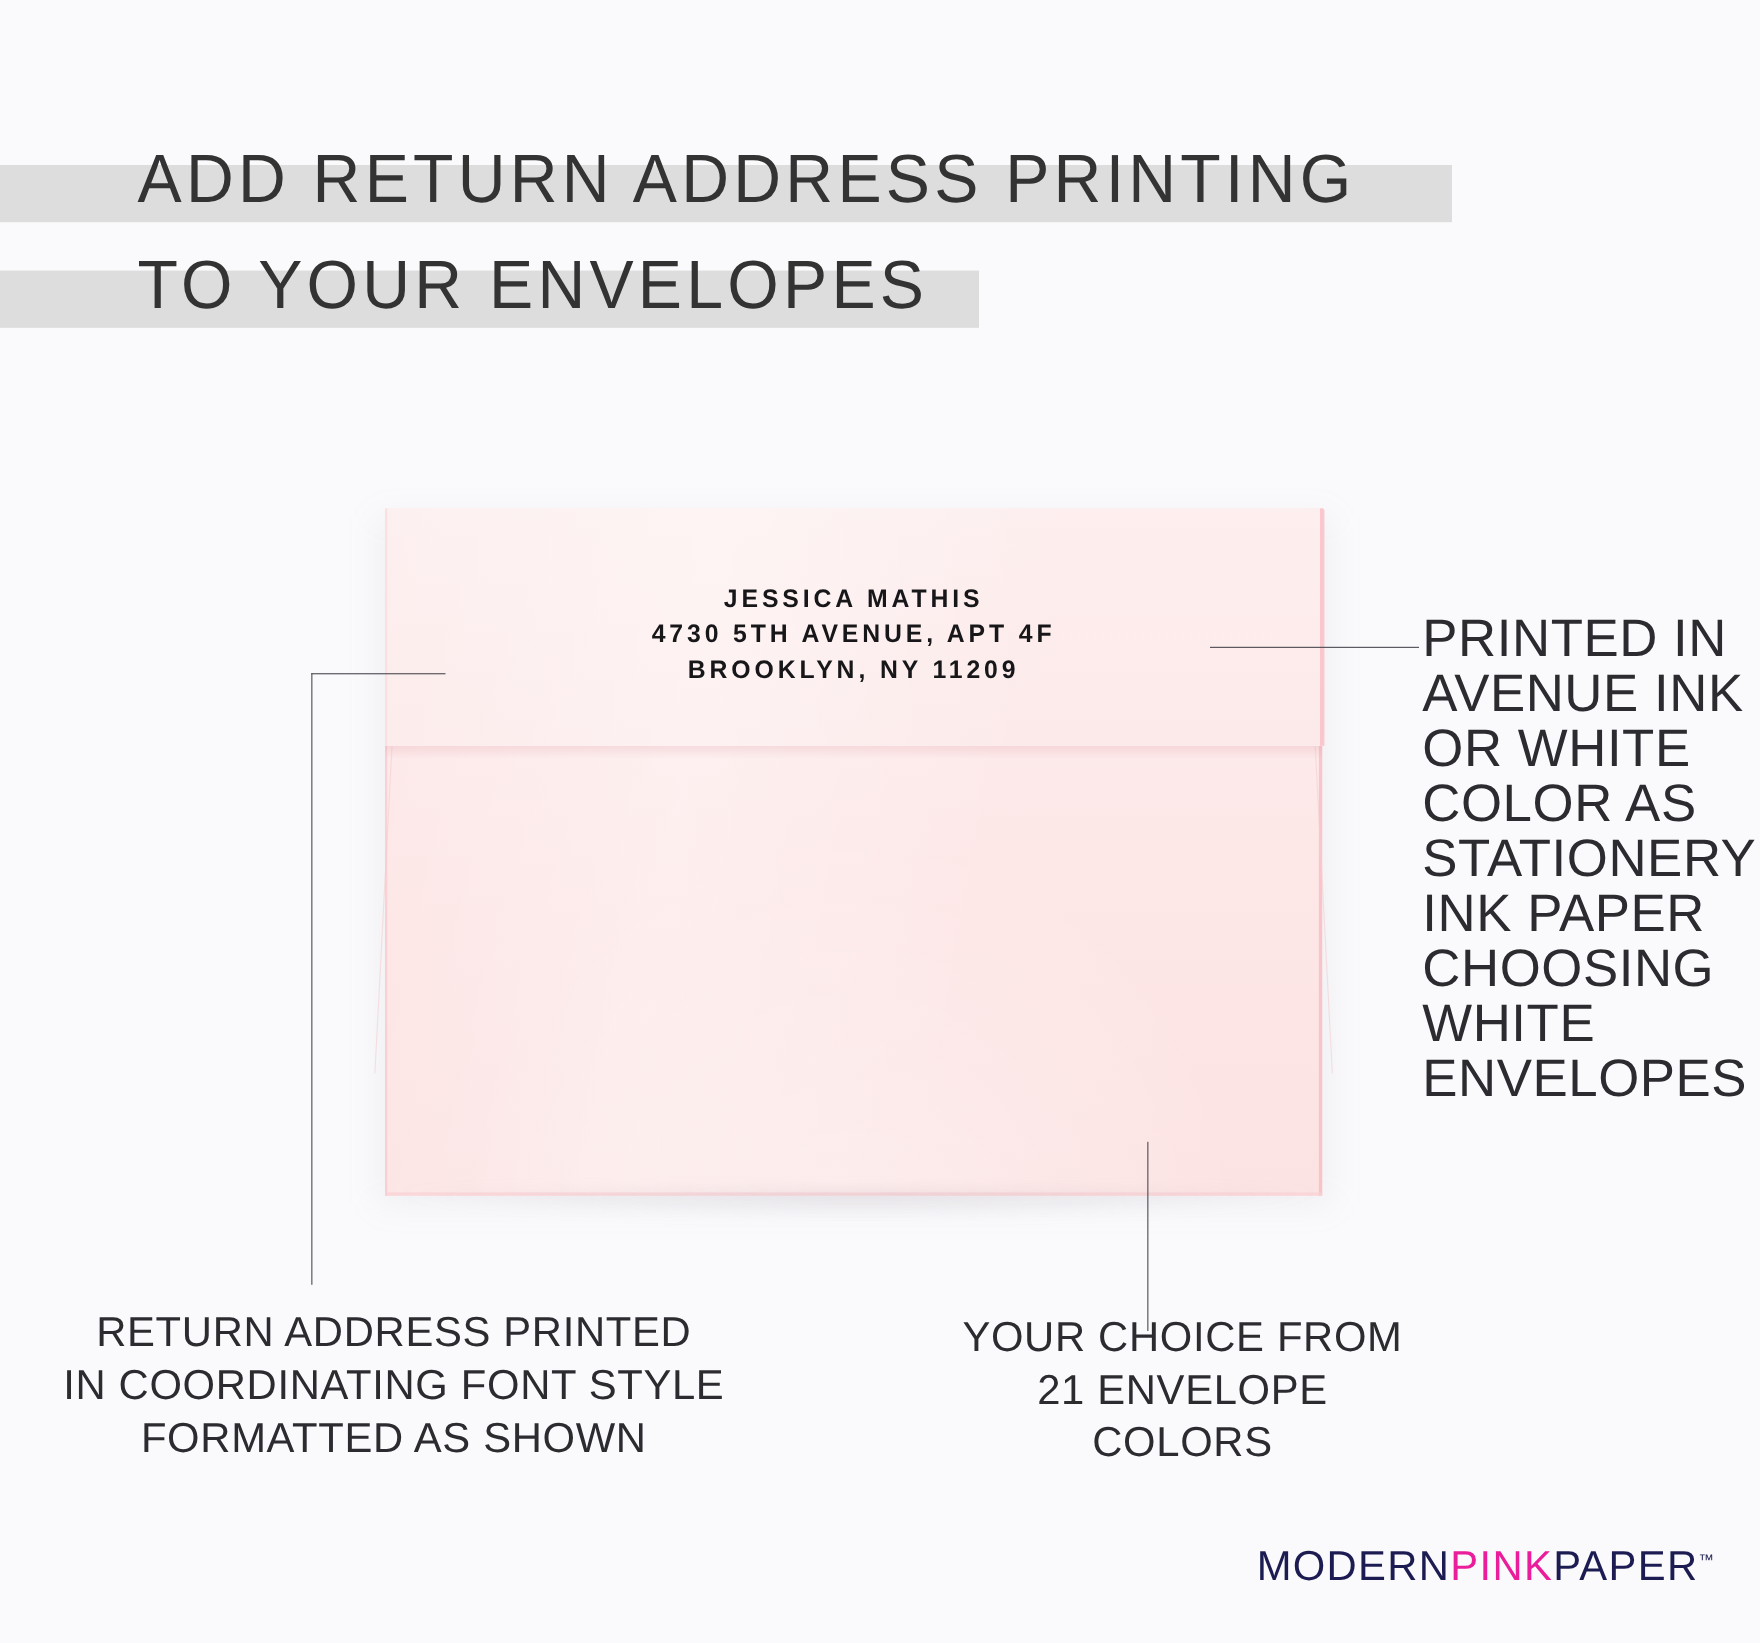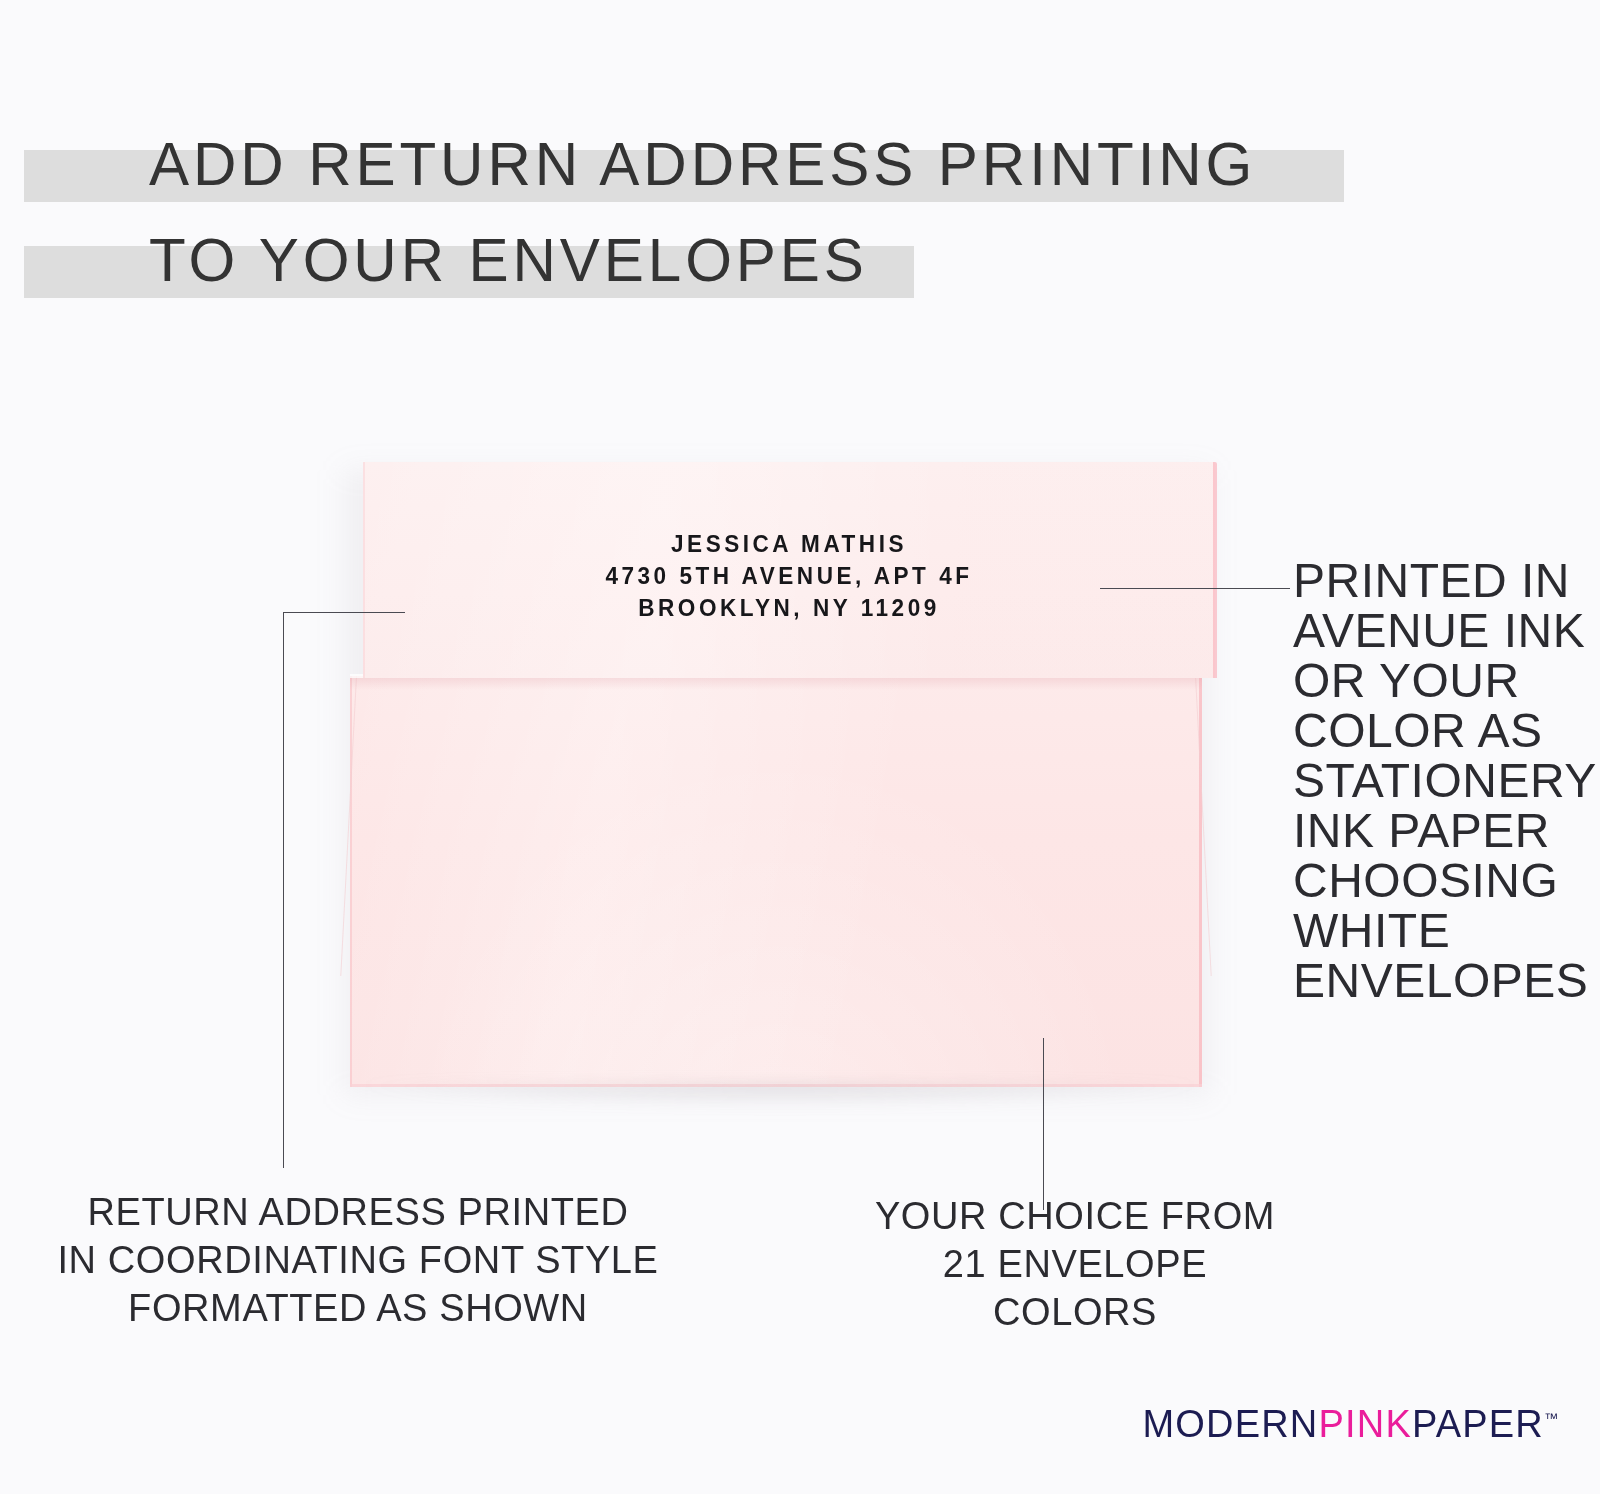--- a/index.html
+++ b/index.html
@@ -6,21 +6,21 @@
   html,body { width:1600px; height:1494px; }
   body {
     position:relative;
     background:#fafafc;
     font-family:"Liberation Sans", sans-serif;
     overflow:hidden;
   }
 
   
   #title-block { position:absolute; left:0; top:140px; width:1400px; }
-  .title-line { position:relative; height:96px;margin-left:24px; }
+  .title-line { position:relative; height:96px; }
   .title-bar {
     position:absolute; left:0; background:#dddddd;
   }
   .title-bar.l1 { top:10px; height:52px; width:1320px; }
   .title-bar.l2 { top:10px; height:52px; width:890px; }
   .title-text {
     position:absolute; left:125px; top:-12px;
     font-size:62px;
     font-weight:400;
     letter-spacing:4.0px;
@@ -64,21 +64,21 @@
     position:absolute; left:6px; top:0; width:1px; height:300px;
     background:rgba(244,205,208,0.6);
     transform:skewX(-3deg); transform-origin:top left;
   }
   #env-seam-r {
     position:absolute; right:6px; top:0; width:1px; height:300px;
     background:rgba(244,205,208,0.6);
     transform:skewX(3deg); transform-origin:top right;
   }
   #env-flap {
-    position:absolute; left:13px; top:0;
+    position:absolute; left:0; top:0;
     width:852px; height:216px;
     background:linear-gradient(180deg,#fdeeee 0%, #fdebeb 60%, #fce9e9 100%);
     border-radius:2px 2px 0 0;
   }
   #env-flap-edge-r { position:absolute; right:-2px; top:0; width:4px; height:216px; background:rgba(249,186,193,0.75); border-radius:0 2px 0 0; }
   #env-flap-edge-l { position:absolute; left:0; top:0; width:2px; height:216px; background:rgba(250,214,217,0.6); }
   #env-flap-shadow {
     position:absolute; left:0; top:214px; width:852px; height:14px;
     background:linear-gradient(180deg, rgba(225,160,168,0.30) 0%, rgba(225,160,168,0.0) 100%);
   }
@@ -213,21 +213,21 @@
 </div>
 
 <div class="leader" id="leader-left-h"></div>
 <div class="leader" id="leader-left-v"></div>
 <div class="leader" id="leader-right-h"></div>
 <div class="leader" id="leader-mid-v"></div>
 
 <div class="annot" id="annot-right">
   <div>PRINTED IN</div>
   <div>AVENUE INK</div>
-  <div>OR YOUR</div>
+  <div>OR WHITE</div>
   <div>COLOR AS</div>
   <div>STATIONERY</div>
   <div>INK PAPER</div>
   <div>CHOOSING</div>
   <div>WHITE</div>
   <div>ENVELOPES</div>
 </div>
 
 <div class="annot" id="annot-bottom-left">
   <div>RETURN ADDRESS PRINTED</div>

